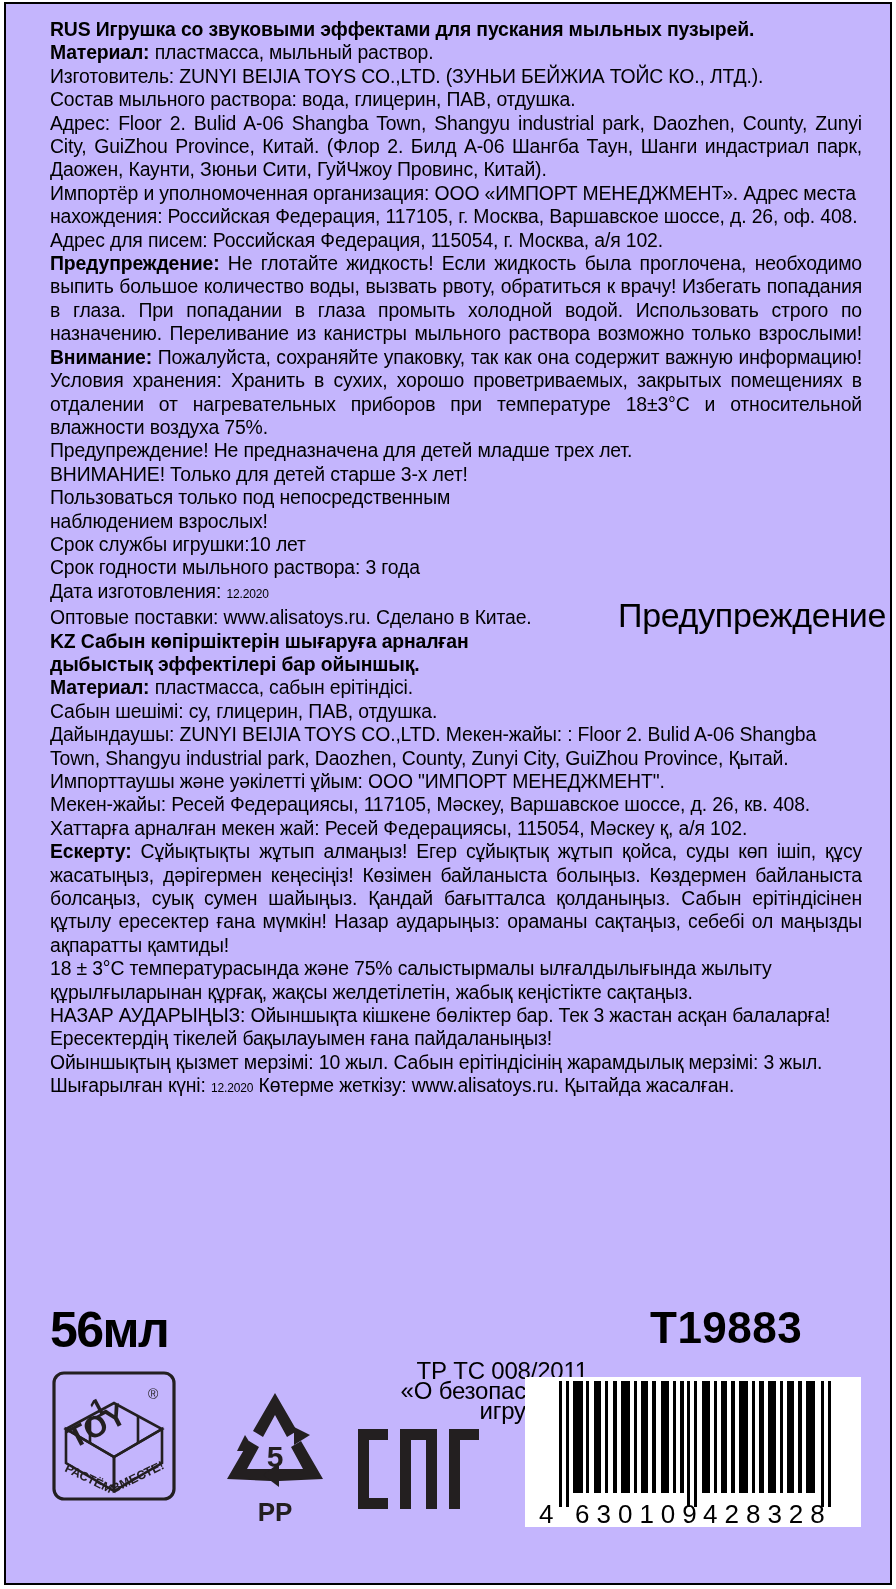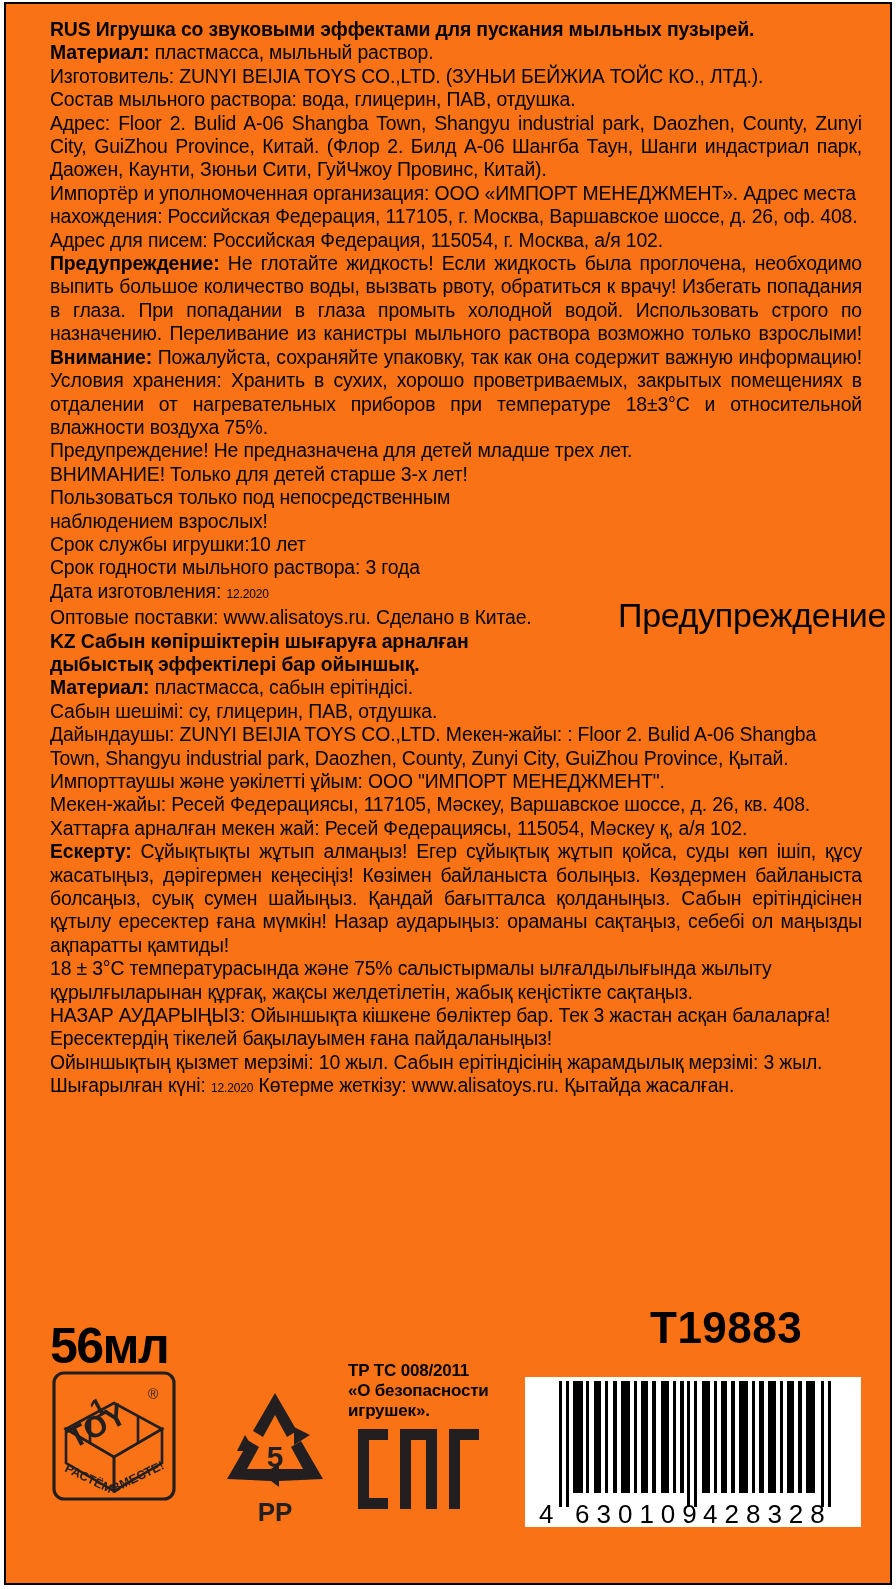--- a/index.html
+++ b/index.html
@@ -10,21 +10,21 @@
     color:#000;
     position:relative;
     overflow:hidden;
   }
   #label{
     position:absolute;
     left:4px;top:2px;
     width:888px;height:1583px;
     border:2px solid #000;
     box-sizing:border-box;
-    background:#f97316;
+    background:#c4b5fd;
   }
   #inner{
     position:absolute;
     left:44px; top:14px;
     width:812px;
     height:1555px;
   }
 
   
   .p{
@@ -63,21 +63,21 @@
   }
 
   
   #bottom{
     position:absolute;
     left:44px; top:1285px;
     width:812px;
     height:290px;
   }
   #volume{
-    position:absolute;left:0px;top:28px;
+    position:absolute;left:0px;top:12px;
     font-size:50px;font-weight:bold;
     letter-spacing:-1.5px;
   }
   #artno{
     position:absolute;left:600px;top:14px;
     font-size:44px;font-weight:bold;
     letter-spacing:0.5px;
   }
   #toylogo{
     position:absolute;left:2px;top:82px;
@@ -85,23 +85,23 @@
   }
   #recycle{
     position:absolute;left:165px;top:90px;
     width:120px;height:150px;
   }
   #eacwrap{
     position:absolute;left:288px;top:72px;
     width:250px;
   }
   #trtc{
-    font-size:17px;font-weight:bold;
+    font-size:24px;font-weight:normal;
     line-height:20px;
-    text-align:left;
+    text-align:right;
     letter-spacing:-0.2px;
     margin-left:10px;
   }
   #eacmark{
     margin:4px auto 0 18px;
     width:130px;height:88px;
   }
   #barcodewrap{
     position:absolute;left:475px;top:88px;
     width:336px;

